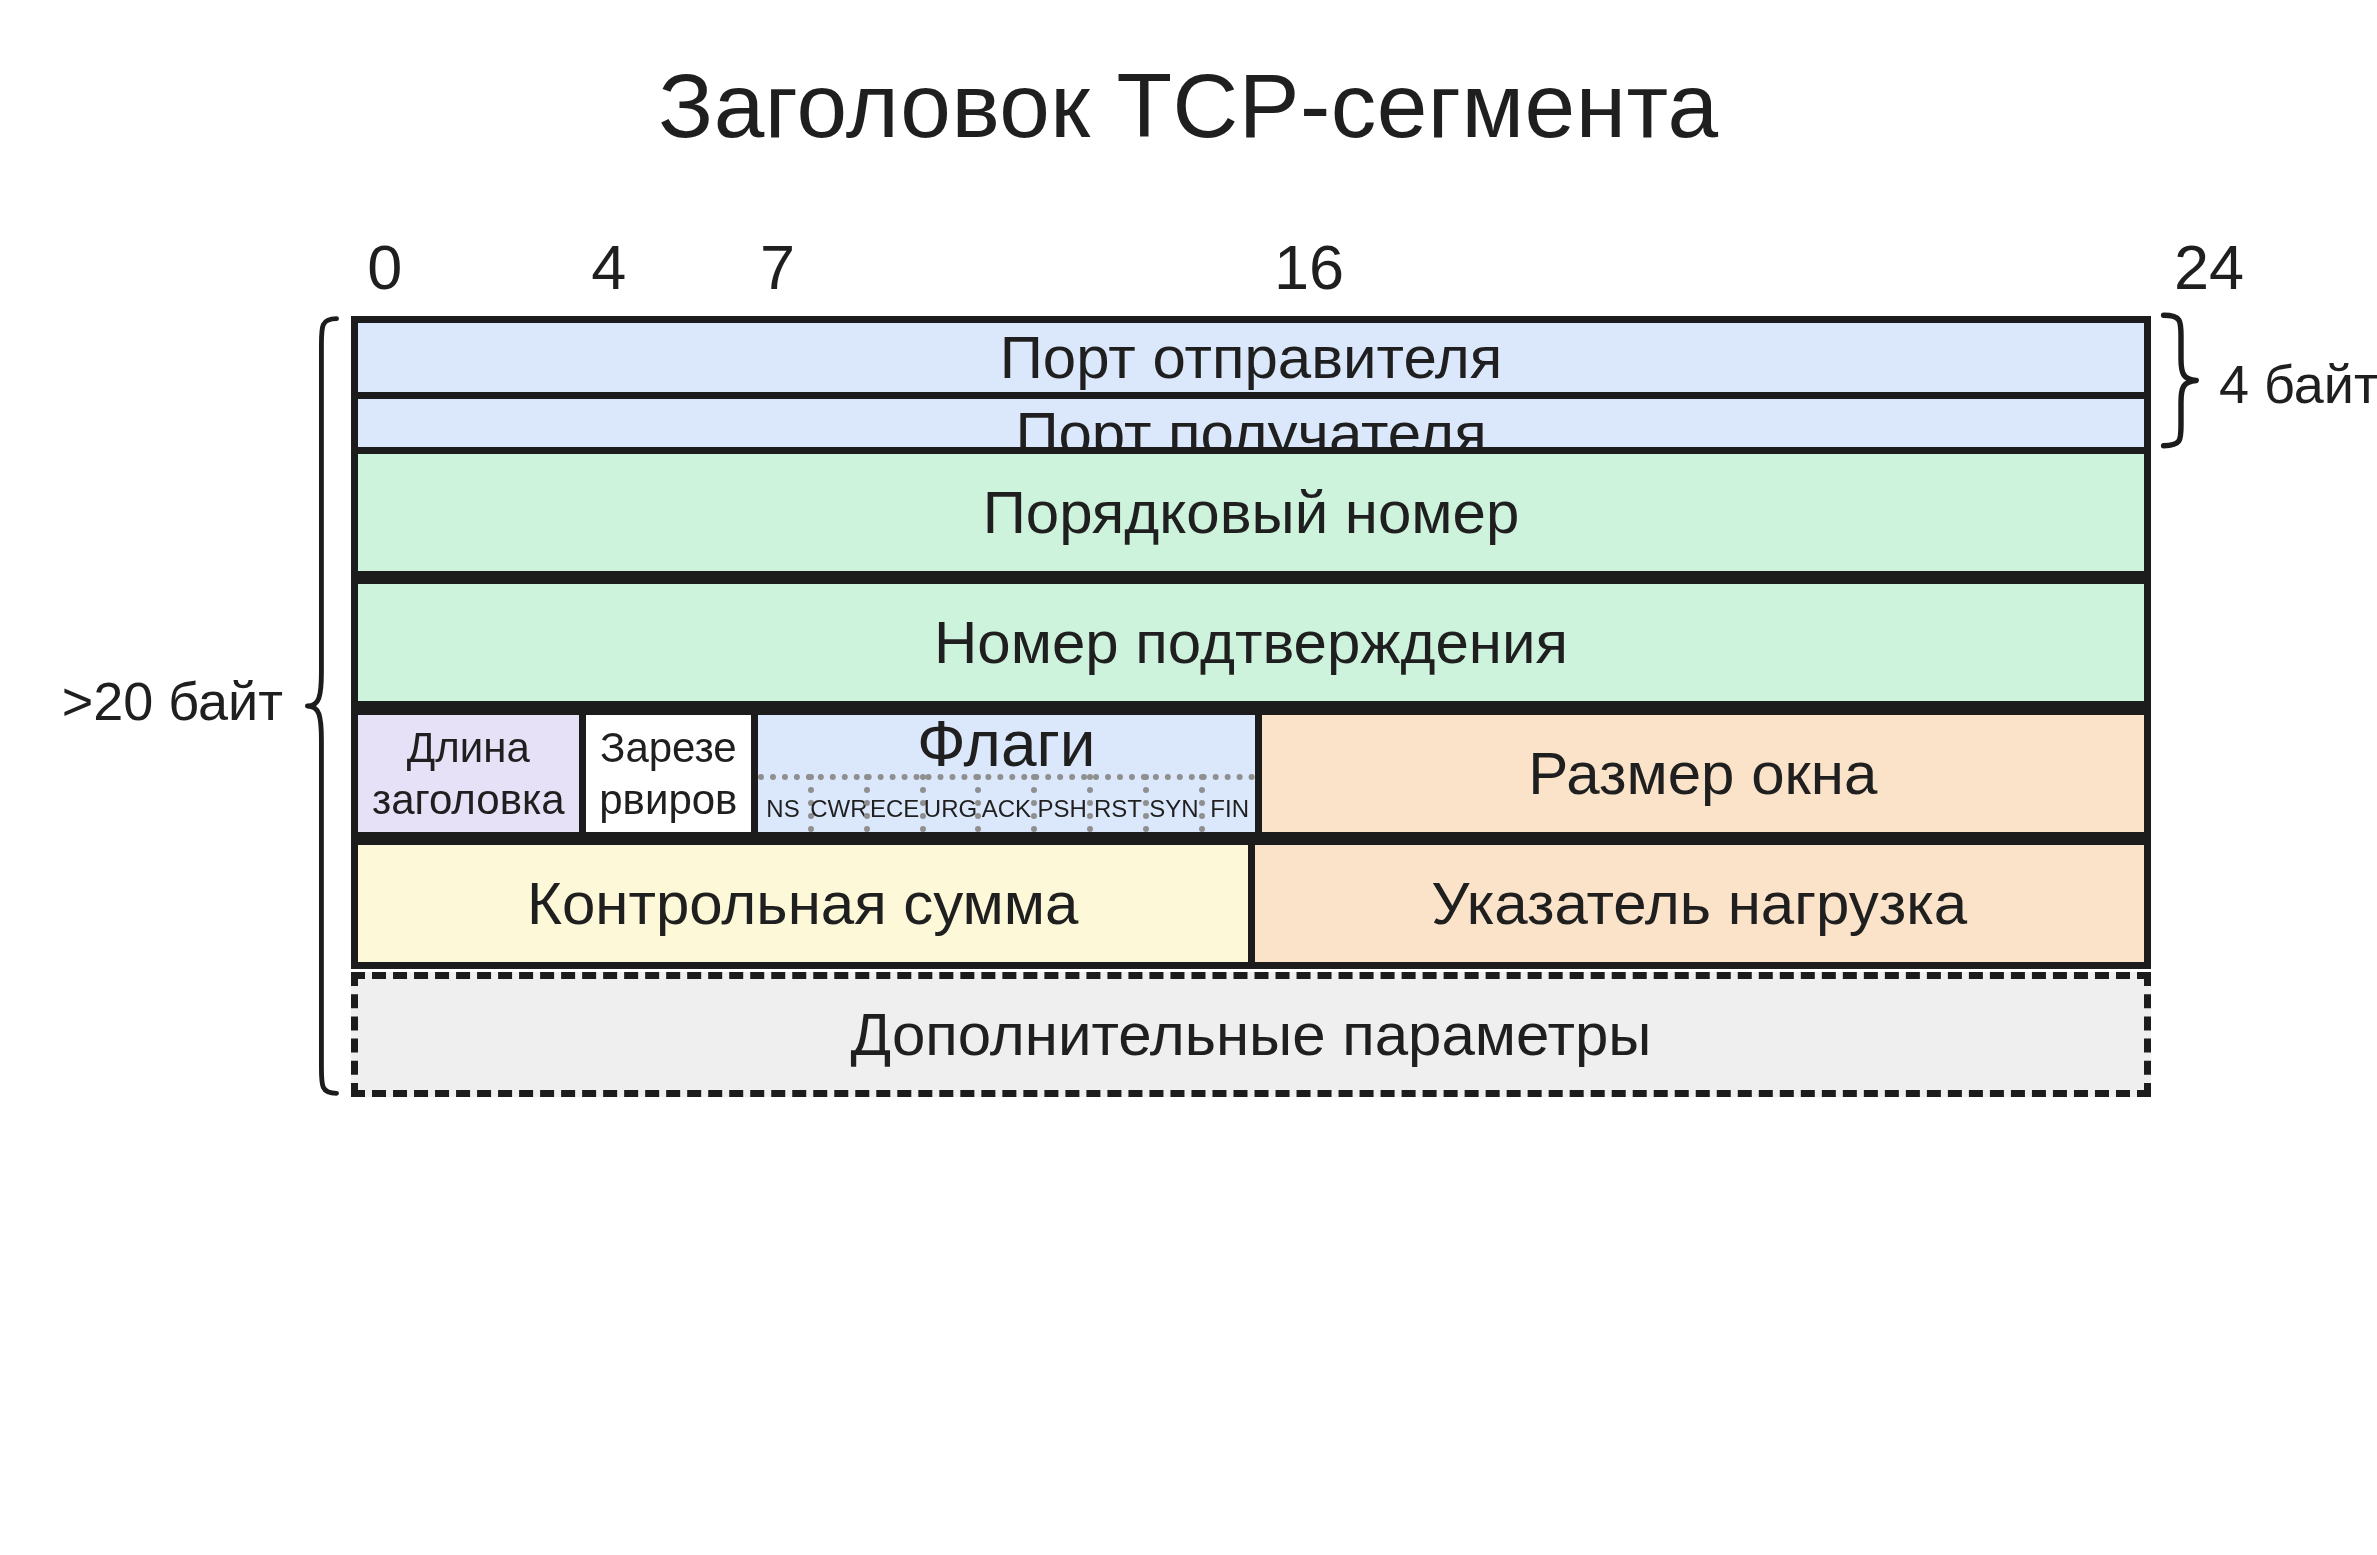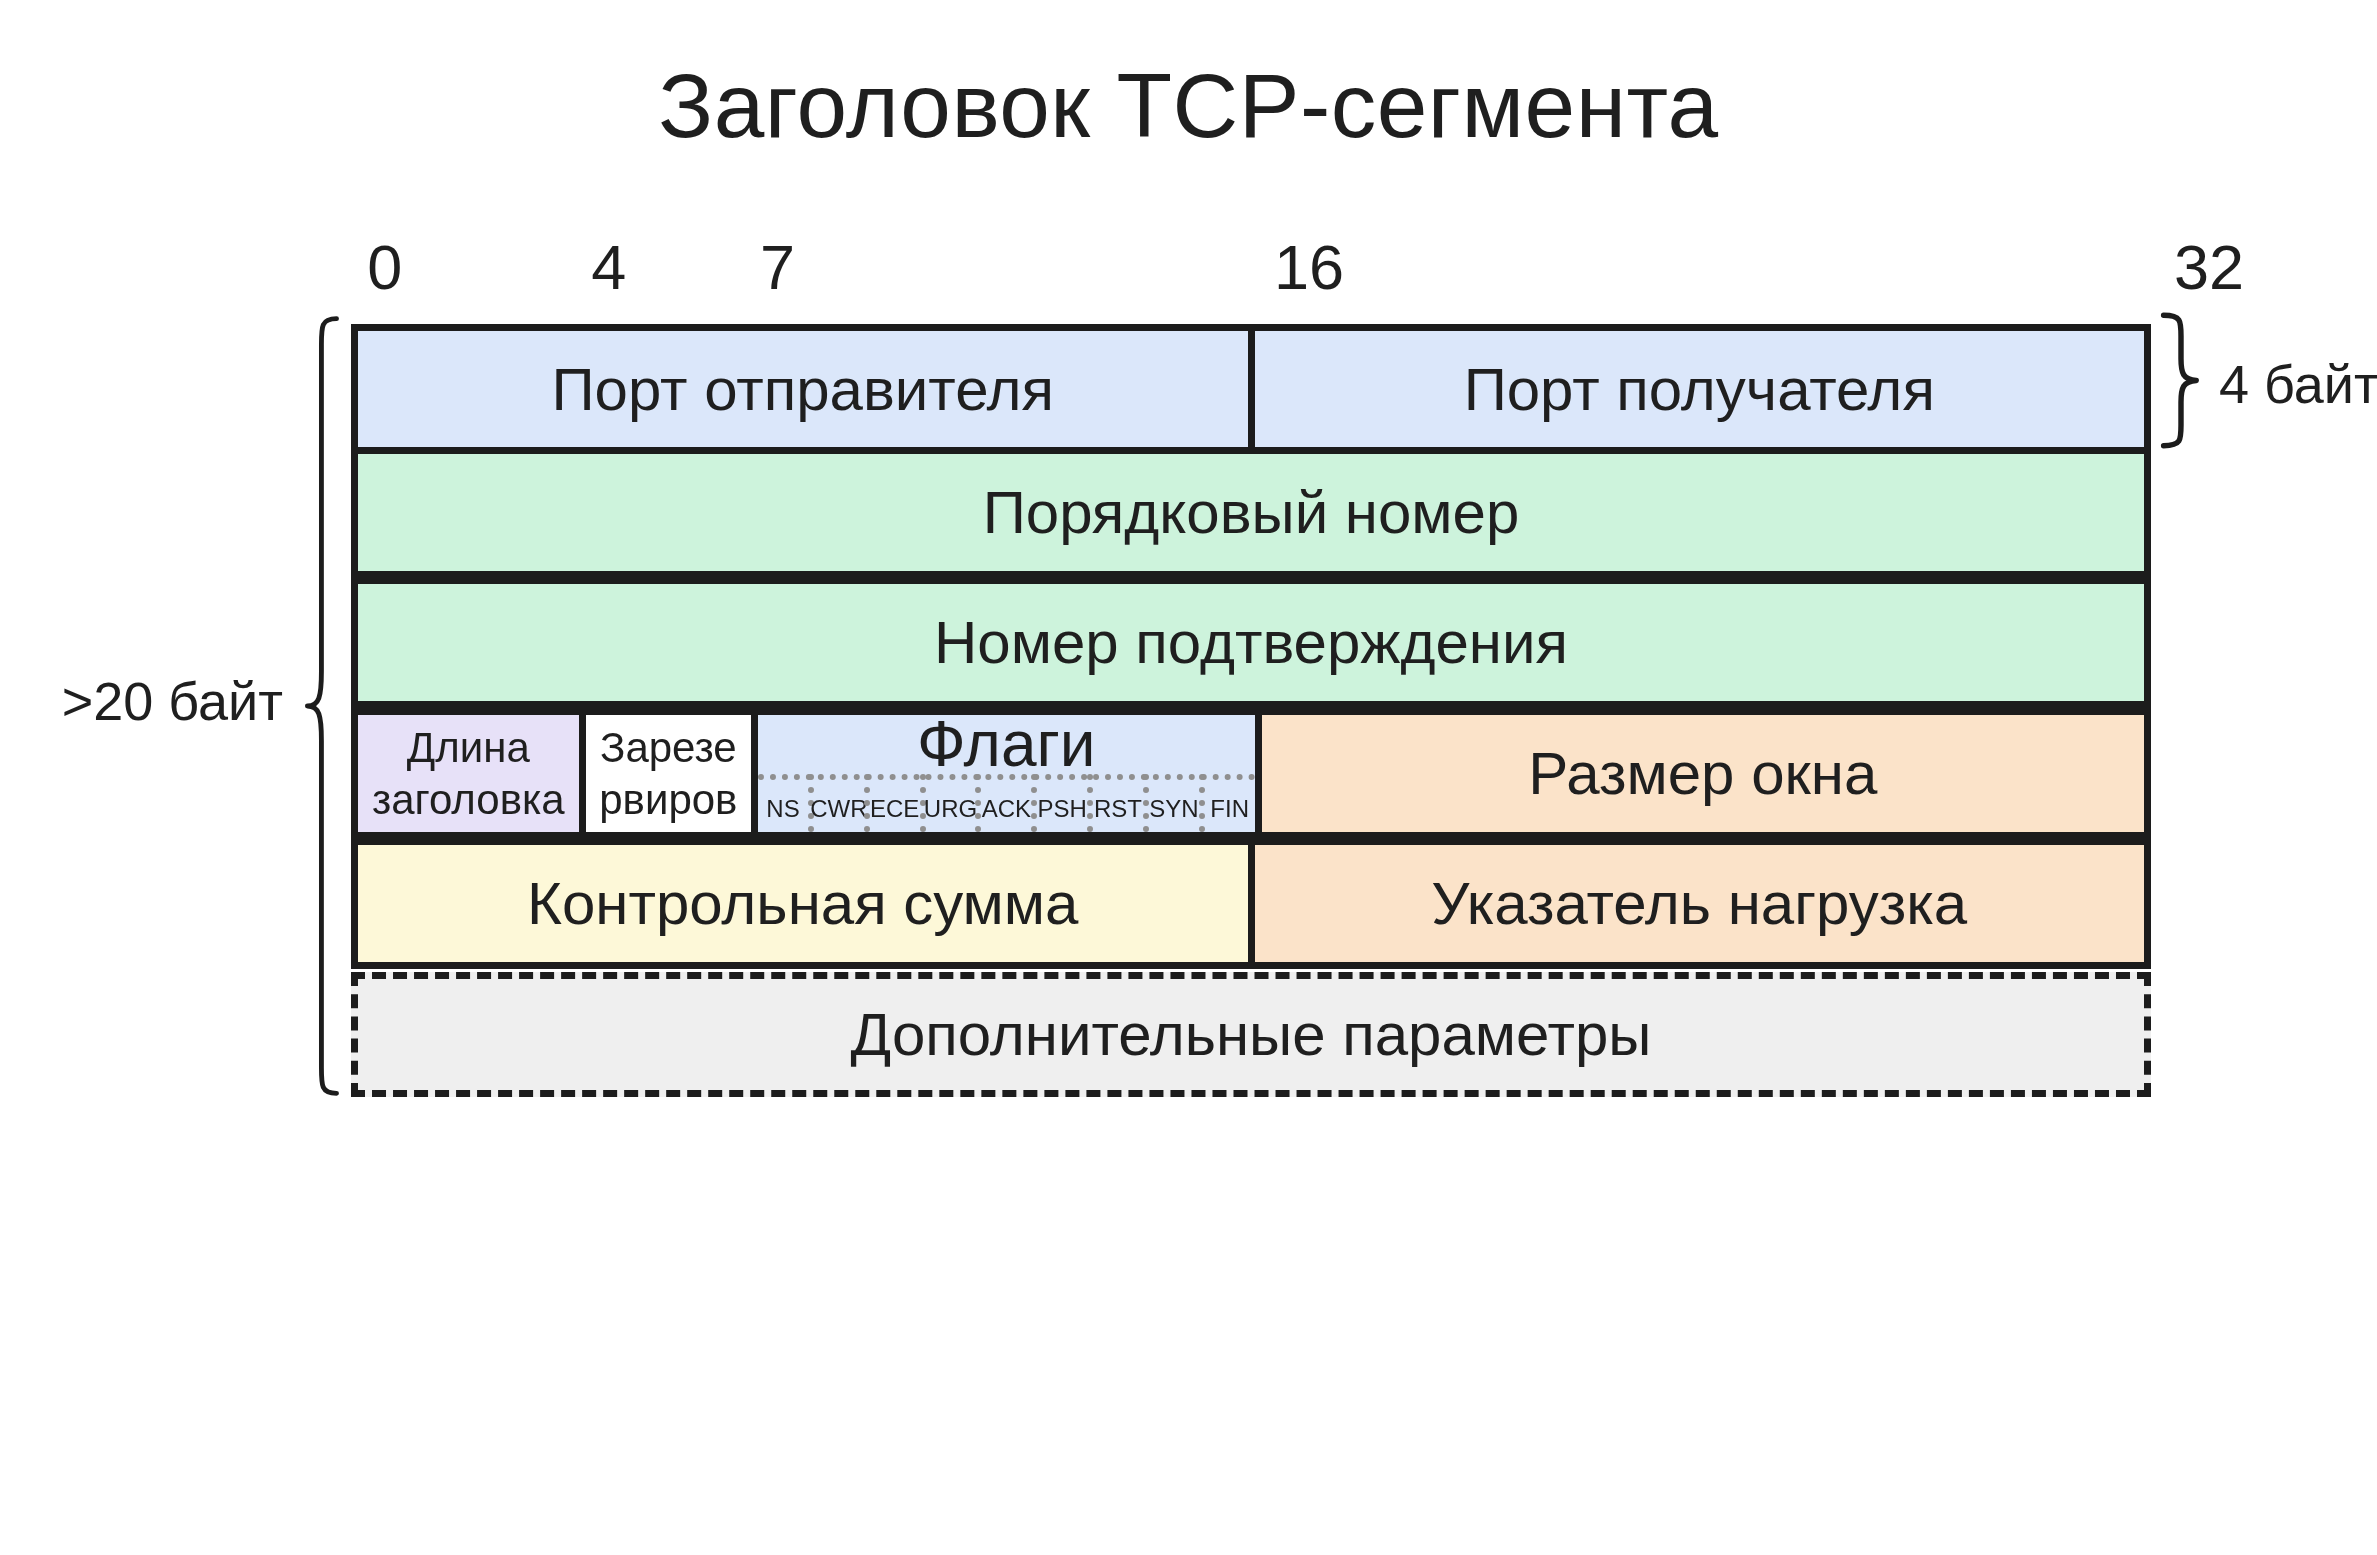--- a/index.html
+++ b/index.html
@@ -64,21 +64,21 @@
     justify-content: center;
     font-size: 60px;
     text-align: center;
     min-width: 0;
   }
   .cell.small {
     font-size: 42px;
     line-height: 1.22;
     white-space: pre-line;
   }
-  .r1 { top: 8px;      height: 131px; }
+  .r1 { top: 0;      height: 131px; flex-direction: column; }
   .r2 { top: 131px;  height: 131px; }
   .r3 { top: 261px;  height: 131px; }
   .r4 { top: 392px;  height: 131px; }
   .r5 { top: 522px;  height: 131px; }
   .row-options {
     position: absolute;
     left: 0;
     top: 656px;
     width: 100%;
     height: 125px;
@@ -178,21 +178,21 @@
 
 <div id="canvas">
 
   <div class="title">Заголовок TCP-сегмента</div>
 
   <div class="scale">
     <span class="tick" style="left: calc(0% + 16.3px);">0</span>
     <span class="tick" style="left: calc(12.5% + 15.2px);">4</span>
     <span class="tick" style="left: calc(21.875% + 15.2px);">7</span>
     <span class="tick" style="left: calc(50% + 23px);">16</span>
-    <span class="tick" style="left: calc(100% + 23px);">32</span>
+    <span class="tick" style="left: calc(100% + 23px);">24</span>
   </div>
 
   <svg class="brace-svg" style="left:302px; top:311px;" width="41" height="790" viewBox="0 0 76 1452">
     <path d="M 64 8 C 36 8 36 22 36 56 L 36 662 C 36 708 32 726 10 726 C 32 726 36 744 36 790 L 36 1396 C 36 1430 36 1444 64 1444" fill="none" stroke="#1c1c1c" stroke-width="9" stroke-linecap="round" stroke-linejoin="round"></path>
   </svg>
   <div class="byte-label label-left">&gt;20 байт</div>
 
   <svg class="brace-svg" style="left:2159px; top:312px;" width="44" height="137" viewBox="0 0 80 252">
     <path d="M 8 6 C 40 6 40 16 40 44 L 40 86 C 40 113 44 124 68 126 C 44 128 40 139 40 166 L 40 208 C 40 236 40 246 8 246" fill="none" stroke="#1c1c1c" stroke-width="10" stroke-linecap="round" stroke-linejoin="round"></path>
   </svg>

